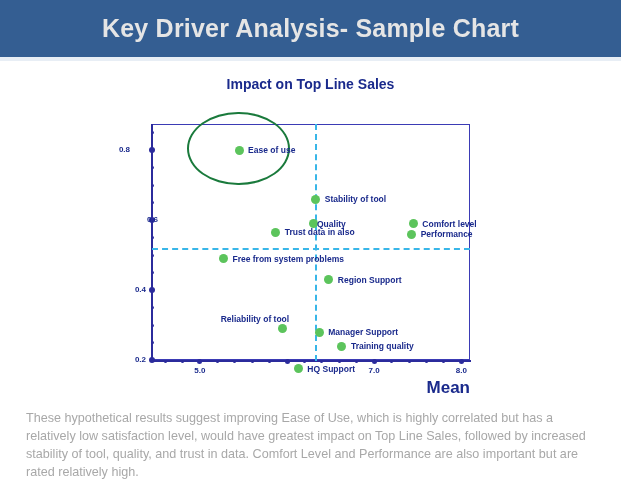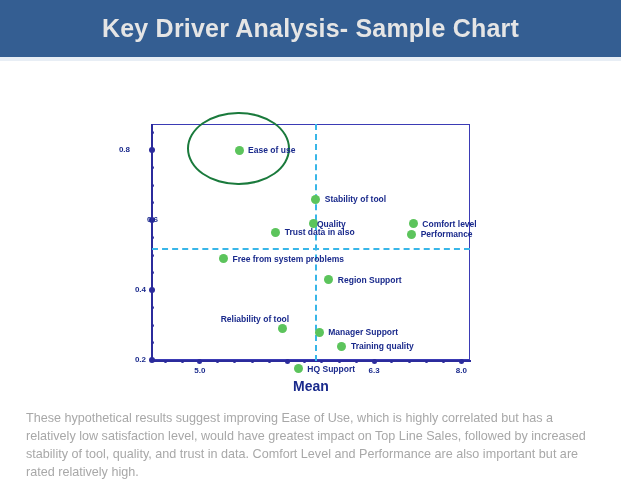--- a/index.html
+++ b/index.html
@@ -57,21 +57,21 @@
   .ytick-label{
     position:absolute;color:#1a2a8c;font-size:8px;font-weight:bold;
     text-align:right;width:26px;white-space:nowrap;
   }
   .xtick-label{
     position:absolute;color:#1a2a8c;font-size:8px;font-weight:bold;
     text-align:center;width:30px;white-space:nowrap;
   }
   #x-axis-title{
     position:absolute;left:152px;top:317px;width:318px;
-    text-align:center;color:#1a2a8c;font-size:14px;font-weight:bold;
+    text-align:right;color:#1a2a8c;font-size:17px;font-weight:bold;
   }
   
   #vline{
     position:absolute;
     left:314px;top:63px;width:0;height:237px;
     border-left:2px dashed #38b6e8;
   }
   #hline{
     position:absolute;
     left:152px;top:182px;width:318px;height:0;
@@ -109,20 +109,21 @@
 </head>
 <body>
 
 <div id="header">
   <div id="header-title">Key Driver Analysis- Sample Chart</div>
 </div>
 <div id="header-rule"></div>
 
 <div id="chart-block">
 
+  <div id="chart-title">Impact on Top Line Sales</div>
 
   <div id="plot-frame"></div>
   <div class="axis-line" id="y-axis"></div>
   <div class="axis-line" id="x-axis"></div>
 
   <div id="ticks-layer">
       <div class="tick-minor" style="width: 3px; height: 3px; left: 163.568px; top: 298.5px;"></div>
       <div class="tick-minor" style="width: 3px; height: 3px; left: 180.993px; top: 298.5px;"></div>
       <div class="tick-major" style="width: 5px; height: 5px; left: 197.418px; top: 297.5px;"></div>
       <div class="tick-minor" style="width: 3px; height: 3px; left: 215.842px; top: 298.5px;"></div>
@@ -151,21 +152,21 @@
       <div class="tick-major" style="width: 6px; height: 6px; left: 149px; top: 156.148px;"></div>
       <div class="tick-minor" style="width: 3px; height: 3px; left: 150.5px; top: 140.167px;"></div>
       <div class="tick-minor" style="width: 3px; height: 3px; left: 150.5px; top: 122.685px;"></div>
       <div class="tick-minor" style="width: 3px; height: 3px; left: 150.5px; top: 105.204px;"></div>
       <div class="tick-major" style="width: 6px; height: 6px; left: 149px; top: 86.2222px;"></div>
       <div class="tick-minor" style="width: 3px; height: 3px; left: 150.5px; top: 70.2407px;"></div>
     </div>
   <div id="ticklabels-layer">
       <div class="xtick-label" style="left: 184.918px; top: 305px;">5.0</div>
       <div class="xtick-label" style="left: 272.041px; top: 305px; margin-top: 45px;">6.0</div>
-      <div class="xtick-label" style="left: 359.164px; top: 305px;">6.3</div>
+      <div class="xtick-label" style="left: 359.164px; top: 305px;">7.0</div>
       <div class="xtick-label" style="left: 446.288px; top: 305px;">8.0</div>
       <div class="ytick-label" style="left: 104px; top: 84.2222px;">0.8</div>
       <div class="ytick-label" style="left: 132px; top: 154.148px; text-align: right;">0.6</div>
       <div class="ytick-label" style="left: 120px; top: 224.074px;">0.4</div>
       <div class="ytick-label" style="left: 120px; top: 294px;">0.2</div>
     </div>
 
   <div id="x-axis-title">Mean</div>
 
   <div id="hline" style="top: 187.119px;"></div>

